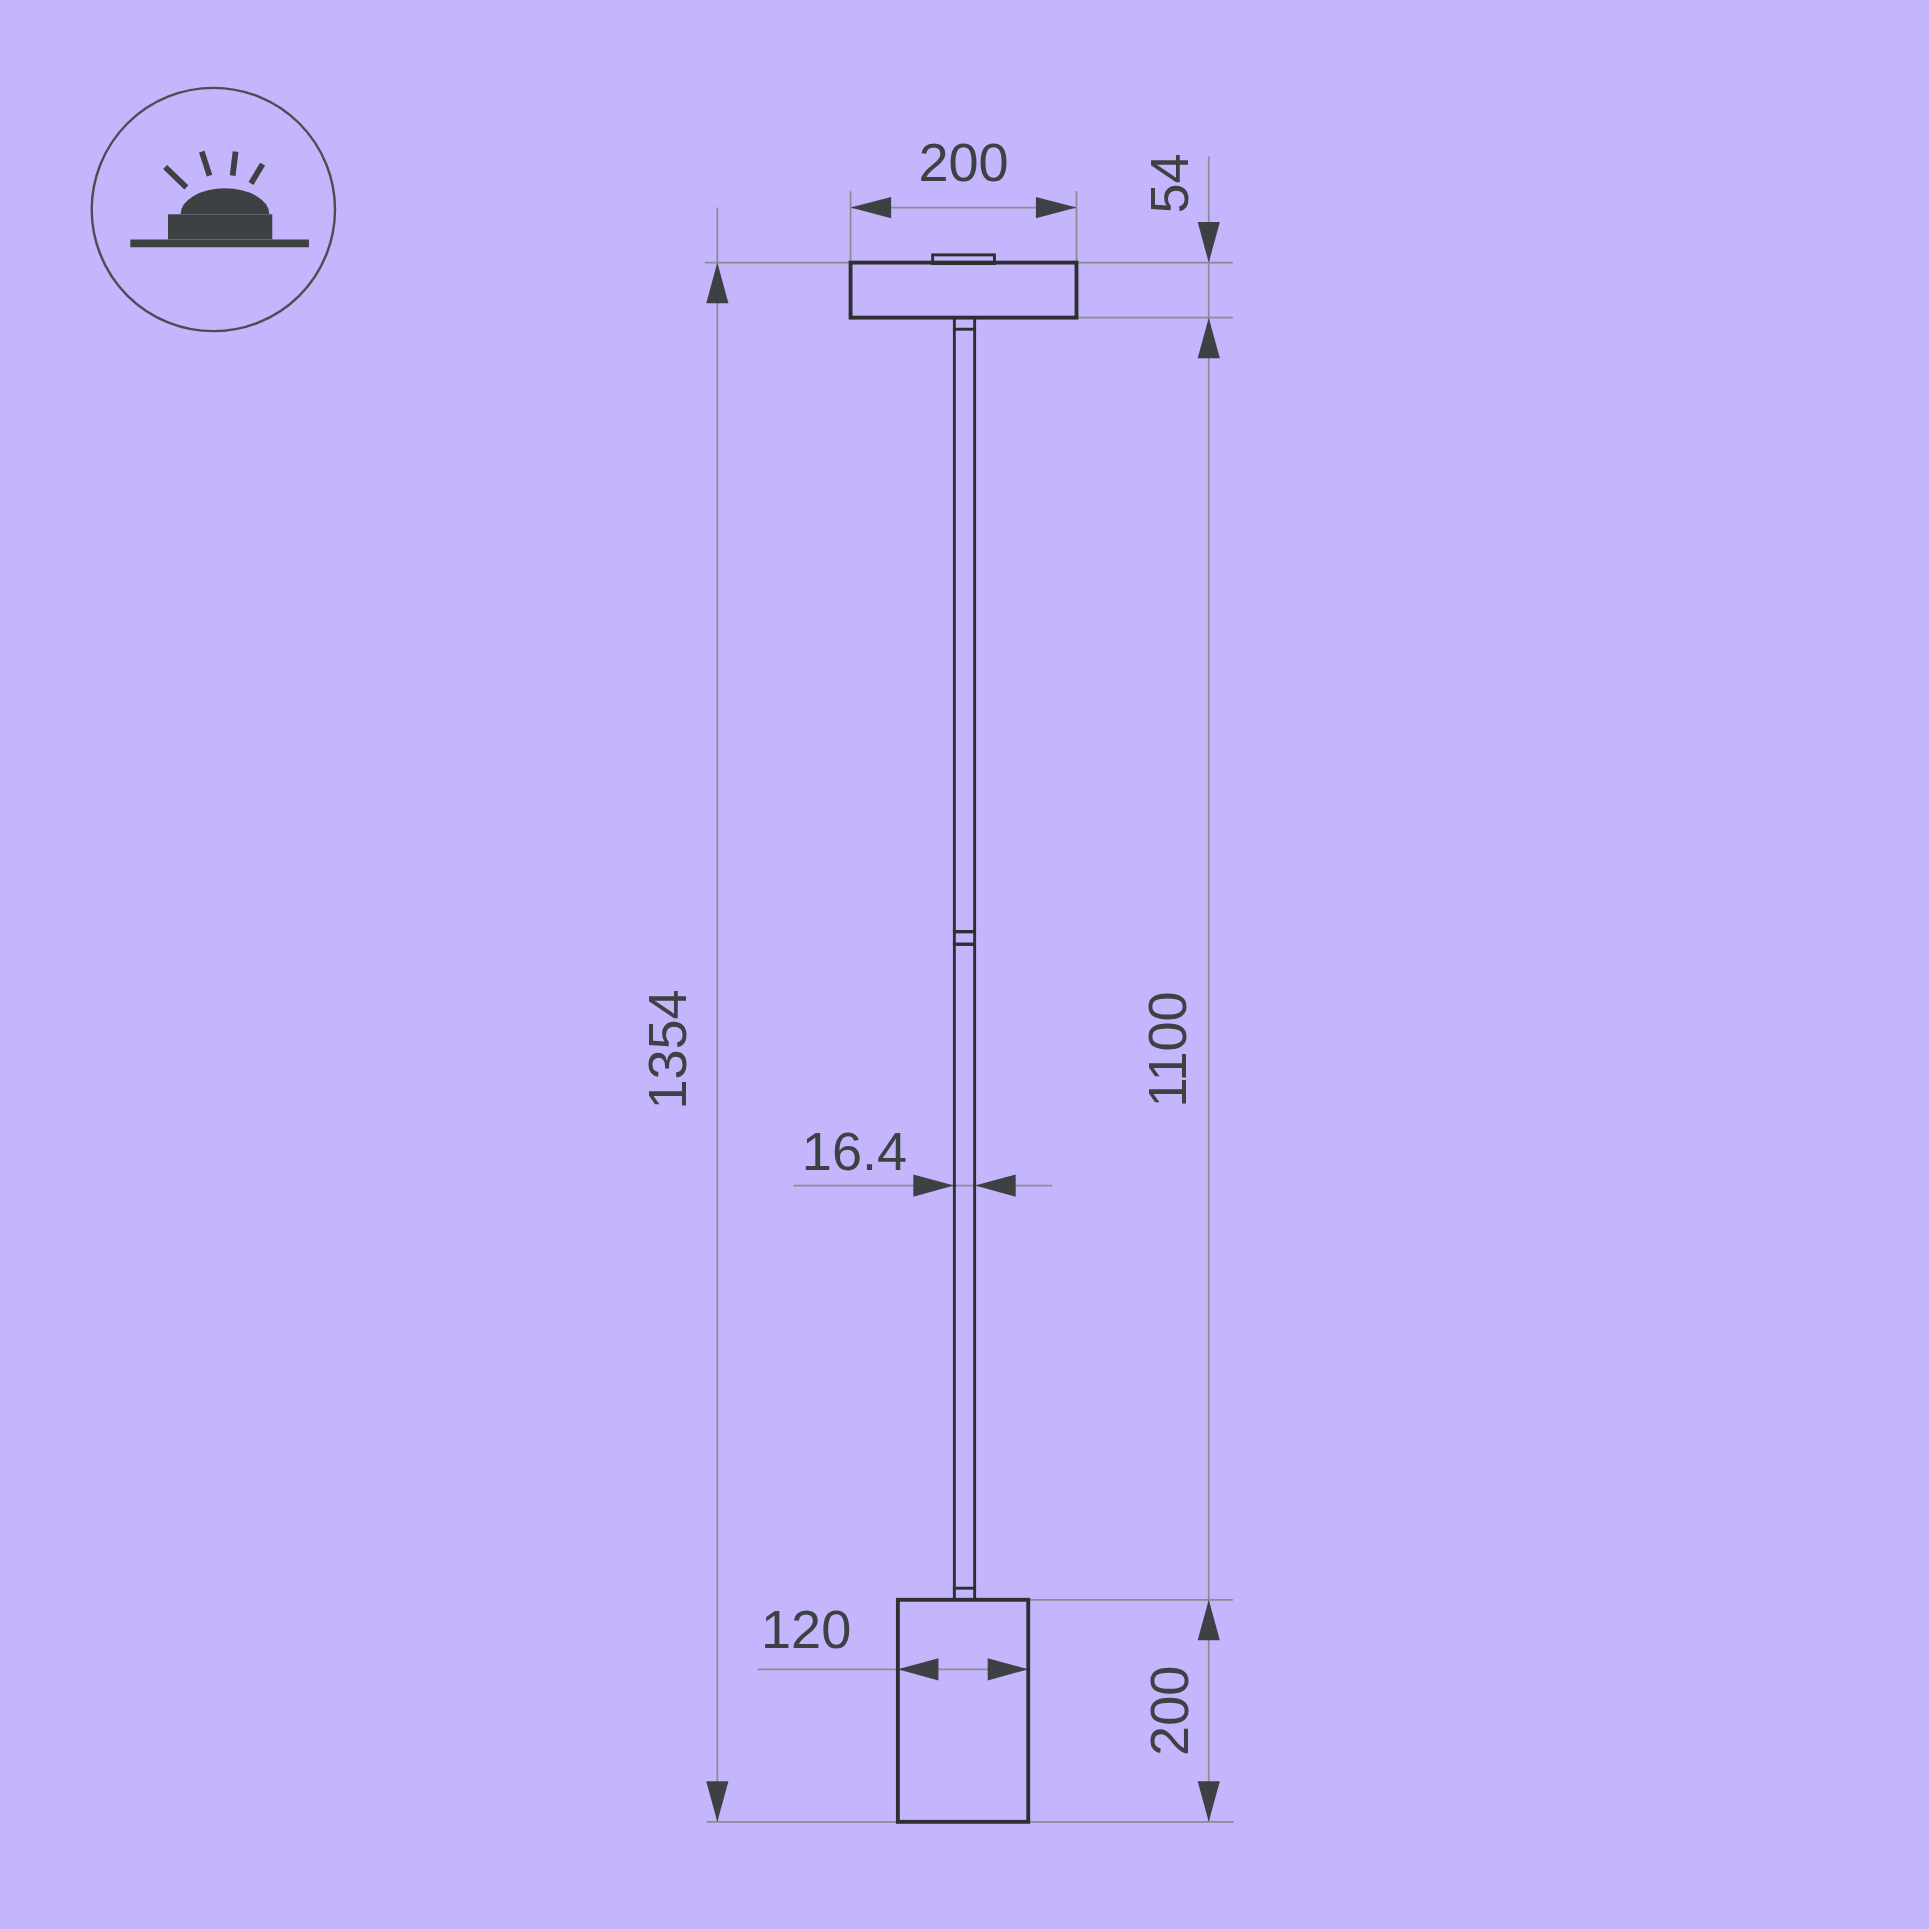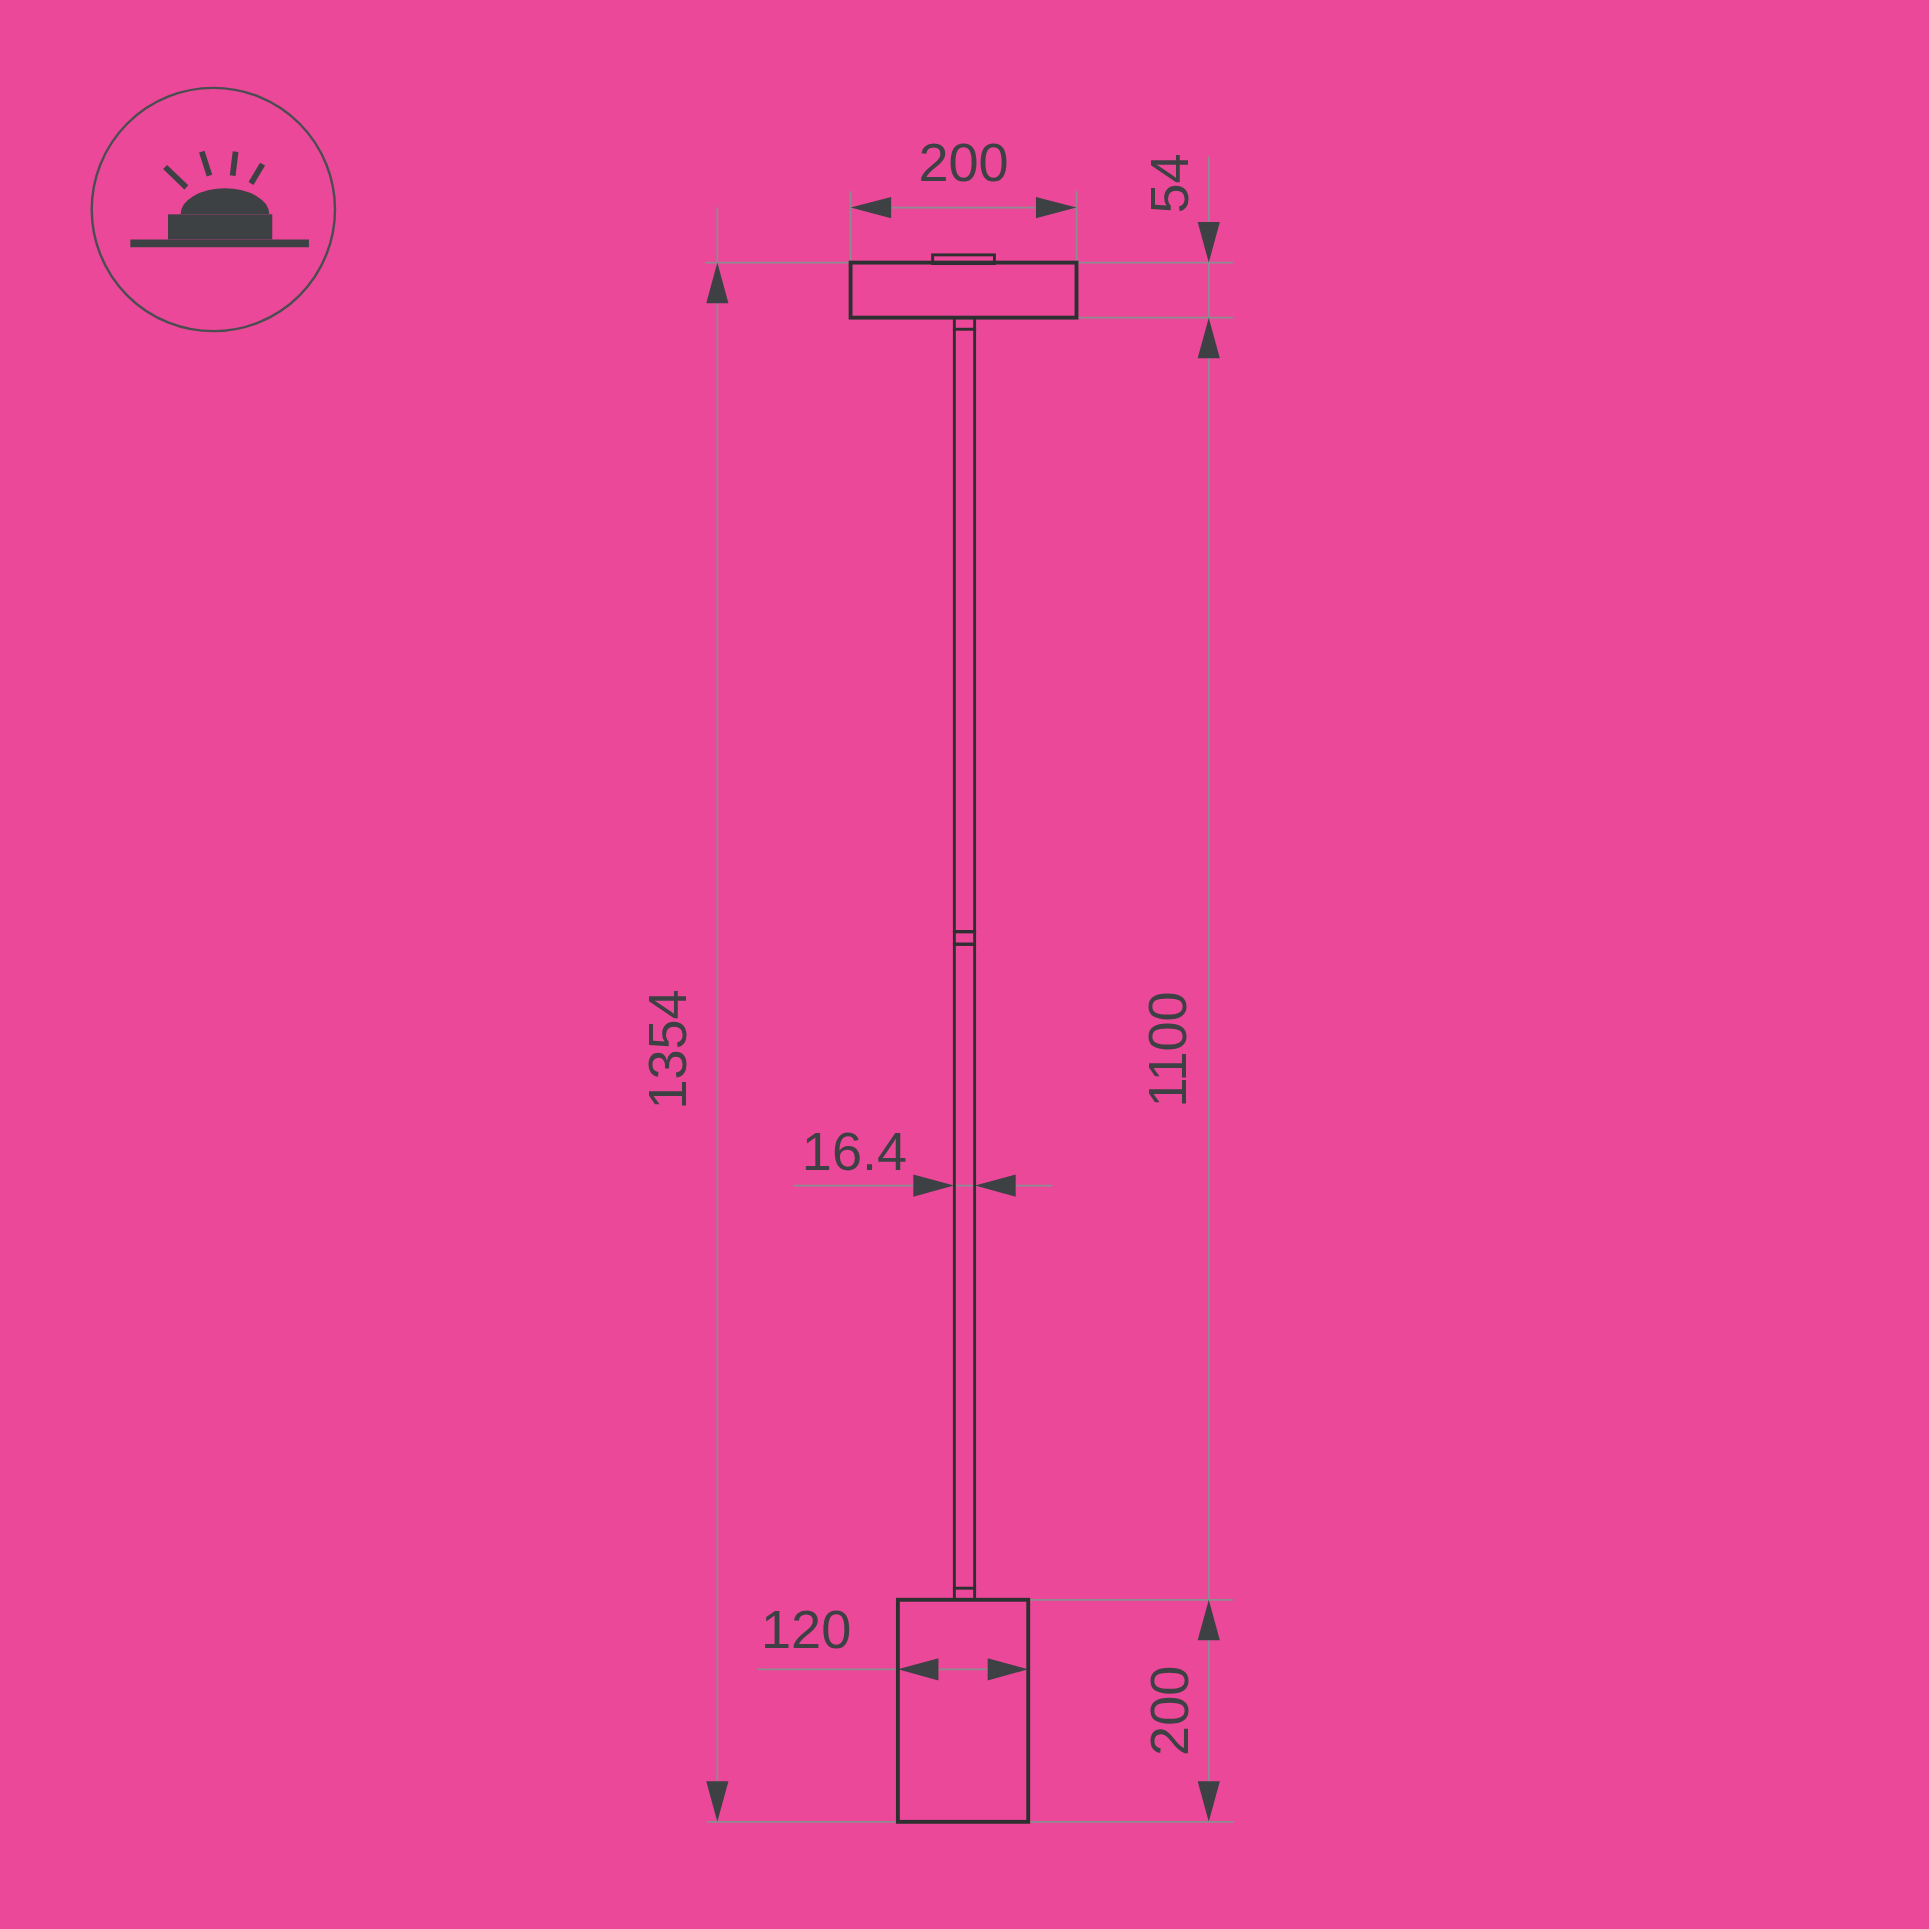--- a/index.html
+++ b/index.html
@@ -1,16 +1,16 @@
 <!DOCTYPE html>
 <html><head>
 <meta charset="utf-8">
 <style>
   html,body{margin:0;padding:0;background:#ffffff;}
-  .canvas{position:relative;width:1929px;height:1929px;background:#ec4899;overflow:hidden;}
+  .canvas{position:relative;width:1929px;height:1929px;background:#c4b5fd;overflow:hidden;}
   svg{display:block;}
   text{font-family:"Liberation Sans","DejaVu Sans",sans-serif;font-size:56px;fill:#3e4144;}
   .obj{stroke:#2d2f31;fill:none;}
   .objfill{fill:#3e4144;stroke:none;}
   .dim{stroke:#8b8d90;stroke-width:1.8;fill:none;}
   .arrow{fill:#3e4144;stroke:none;}
 </style>
 </head>
 <body>
 

